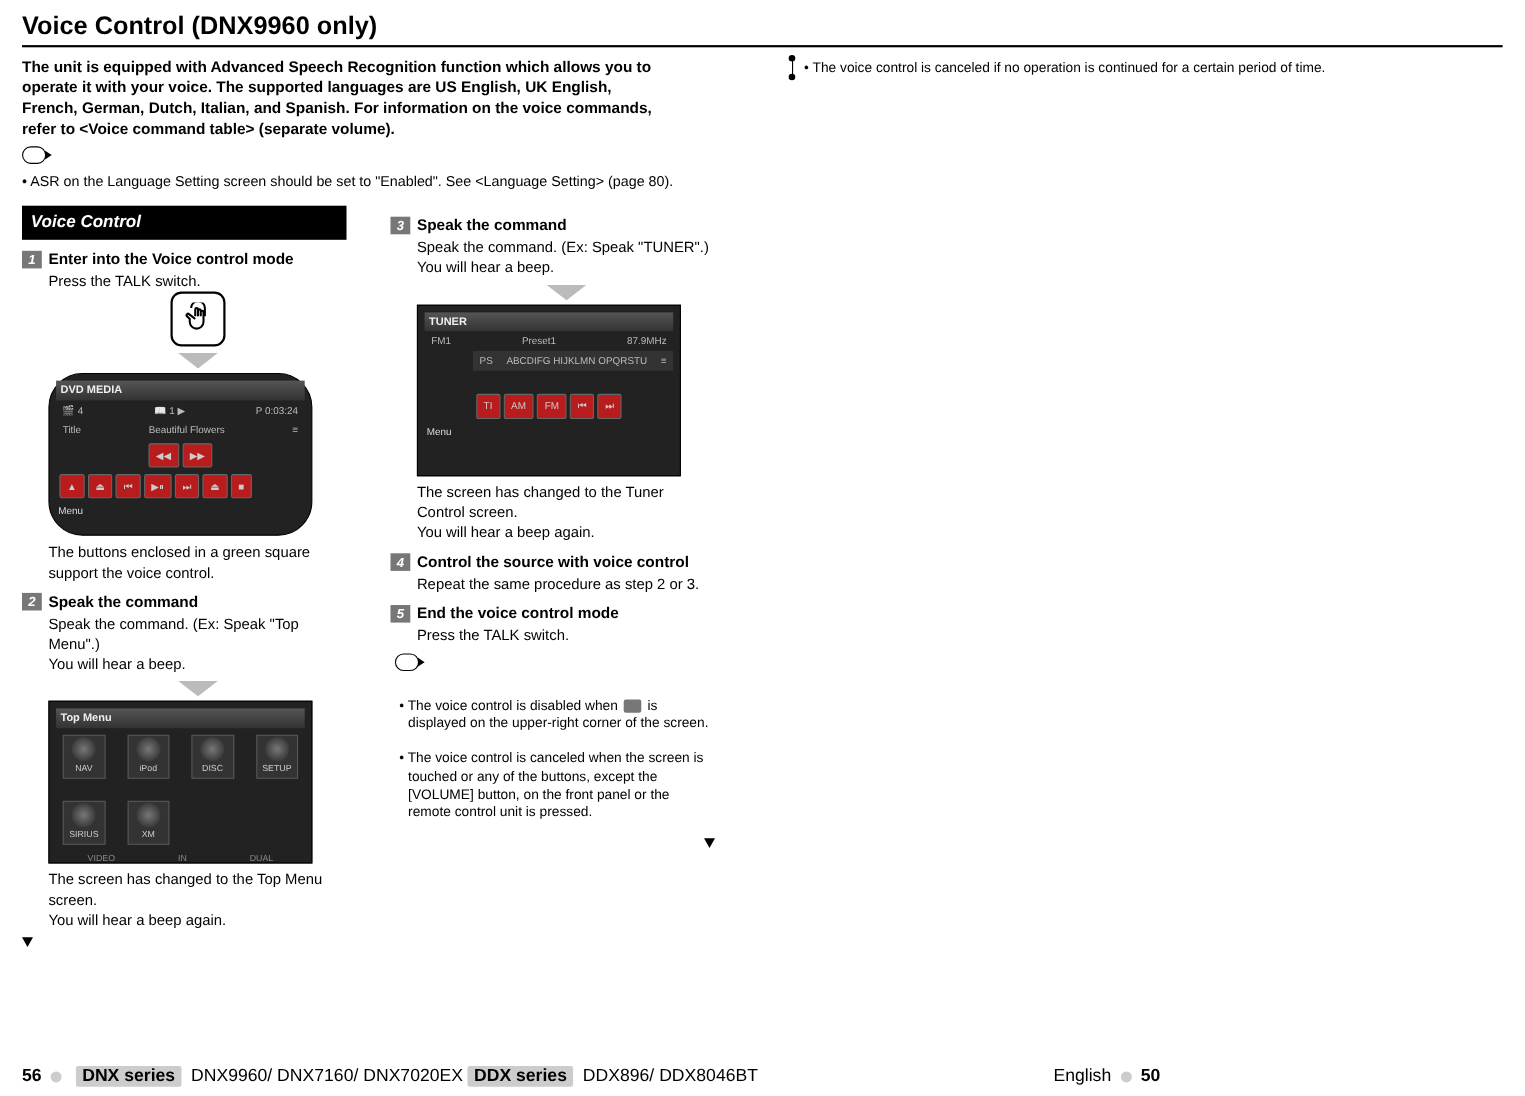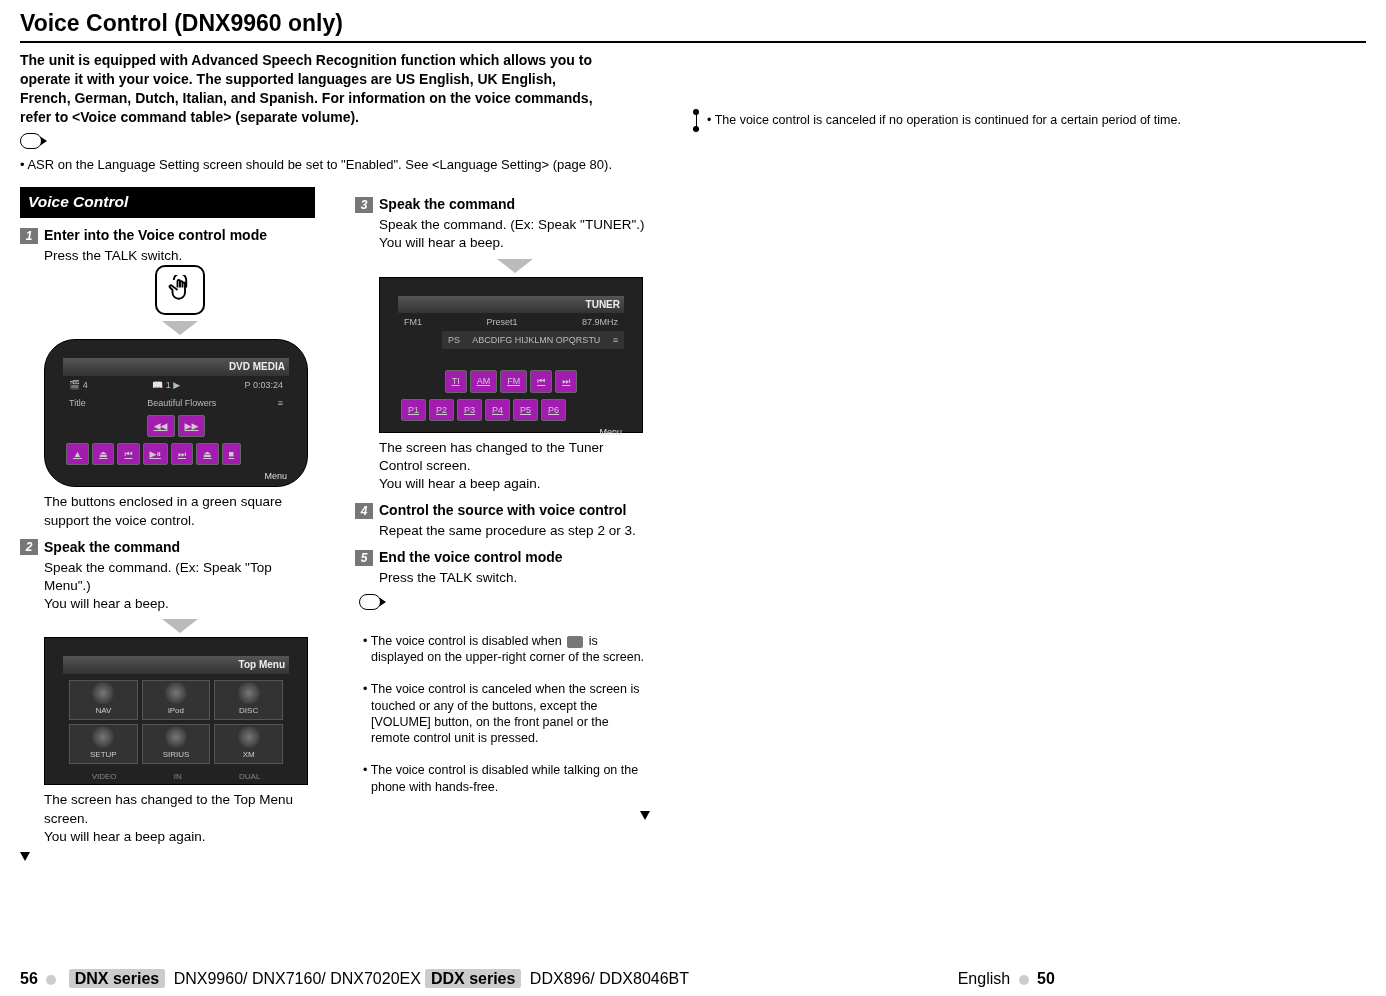--- a/index.html
+++ b/index.html
@@ -16,22 +16,21 @@
   }
   .page-title {
     font-size: 23px;
     font-weight: 700;
     border-bottom: 2px solid #000;
     padding-bottom: 2px;
     margin-bottom: 8px;
   }
   .intro-row {
     display: flex;
-    gap: 80px;
-    align-items: center;
+    gap: 104px;
   }
   .intro-text {
     width: 590px;
     font-size: 14px;
     font-weight: 600;
     line-height: 1.35;
   }
   .note-icon {
     display: inline-block;
     width: 22px; height: 16px;
@@ -111,51 +110,49 @@
     border-left: 18px solid transparent;
     border-right: 18px solid transparent;
     border-top: 14px solid #bbb;
     margin: 6px auto 4px auto;
   }
   .screenshot {
     margin: 4px auto 6px 24px;
     background: #222;
     color: #ddd;
     font-size: 10px;
-    width: 264px;
+    width: 240px;
     border: 1px solid #000;
-    padding: 18px;
-    text-align: right;
+    padding: 6px;
   }
   .ss-dvd { height: 148px; border-radius: 31px; }
   .ss-topmenu { height: 148px; }
   .ss-tuner { height: 156px; }
   .ss-bar {
     background: linear-gradient(#555,#333);
     padding: 2px 4px;
     font-size: 10px;
     font-weight: 700;
     color: #eee;
   }
   .ss-row { display:flex; gap:3px; padding:3px; }
   .ss-btn {
     flex:0 0 auto;
-    background:#a21caf;
+    background:#b91c1c;
     border:1px solid #666;
     color:#ccc;
     font-size:9px;
     padding:4px 6px;
     border-radius:2px;
-    text-decoration:underline;
   }
   .ss-info { padding:3px 6px; font-size:9px; color:#bbb; display:flex; justify-content:space-between; }
   .ss-grid {
     display:grid;
-    grid-template-columns: repeat(3,1fr);
-    gap:4px;
+    grid-template-columns: repeat(4,1fr);
+    gap:20px;
     padding:6px;
   }
   .ss-tile {
     background:#333;
     border:1px solid #555;
     height:40px;
     display:flex;
     flex-direction:column;
     align-items:center;
     justify-content:center;
@@ -340,28 +337,20 @@
         <span>≡</span>
       </div>
       <div style="height:18px;"></div>
       <div class="ss-row" style="justify-content:center;">
         <div class="ss-btn">TI</div>
         <div class="ss-btn">AM</div>
         <div class="ss-btn">FM</div>
         <div class="ss-btn">⏮</div>
         <div class="ss-btn">⏭</div>
       </div>
-      <div class="ss-row">
-        <div class="ss-btn">P1</div>
-        <div class="ss-btn">P2</div>
-        <div class="ss-btn">P3</div>
-        <div class="ss-btn">P4</div>
-        <div class="ss-btn">P5</div>
-        <div class="ss-btn">P6</div>
-      </div>
       <div style="font-size:9px;padding:2px;">Menu</div>
     </div>
     <div class="step-body">
       <div>The screen has changed to the Tuner Control screen.</div>
       <div>You will hear a beep again.</div>
     </div>
 
     
     <div class="step-head">
       <span class="step-num">4</span>
@@ -381,21 +370,20 @@
     </div>
 
     <div class="note-icon" style="margin-left:4px;"></div>
     <ul class="small-bullets">
       <li>
         <span>The voice control is disabled when</span>
         <span class="mute-icon"></span>
         <span>is displayed on the upper-right corner of the screen.</span>
       </li>
       <li>The voice control is canceled when the screen is touched or any of the buttons, except the [VOLUME] button, on the front panel or the remote control unit is pressed.</li>
-      <li>The voice control is disabled while talking on the phone with hands-free.</li>
     </ul>
     <div class="col-arrow-down" style="margin-left:auto;"></div>
   </div>
 
 </div>
 
 <div class="footer">
   <div>
     <span class="pgnum">56</span>
     <span class="dot"></span>

